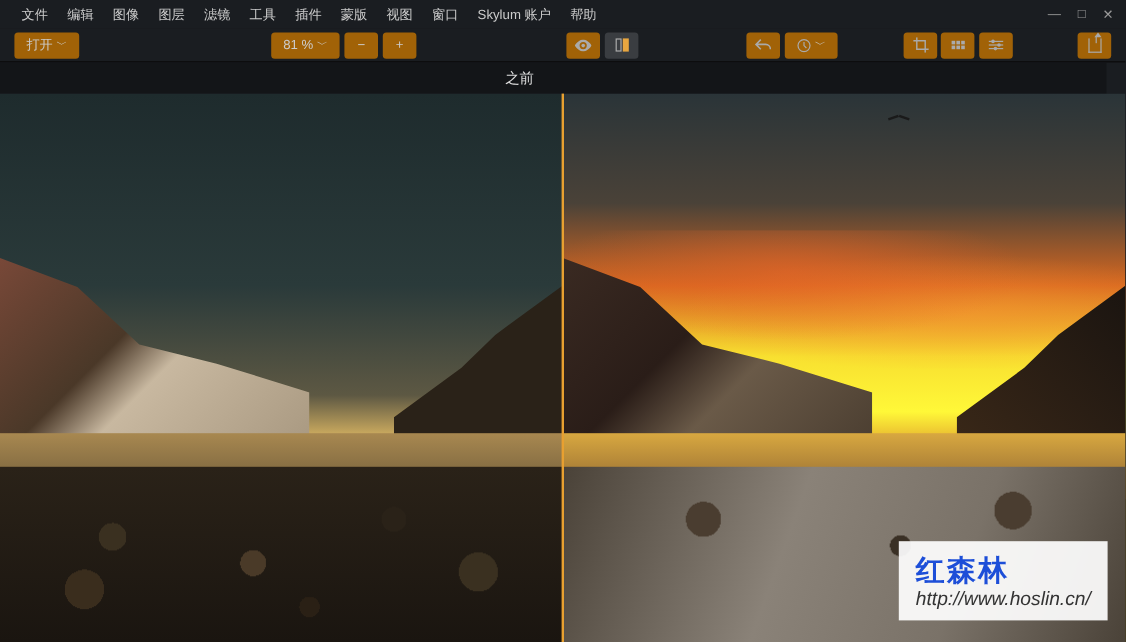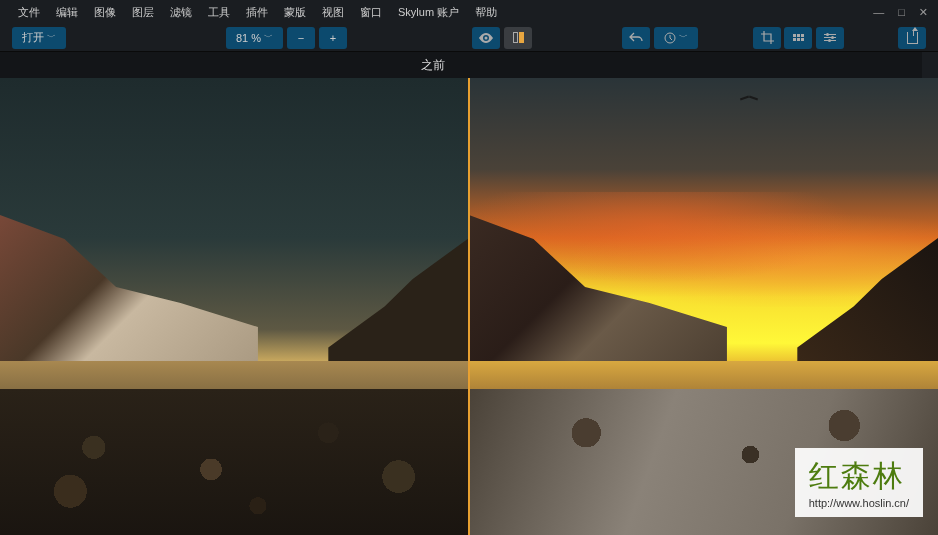--- a/index.html
+++ b/index.html
@@ -2,21 +2,21 @@
 <html><head>
 <meta charset="utf-8">
 <style>
 *{margin:0;padding:0;box-sizing:border-box;font-family:"Microsoft YaHei",sans-serif}
 body{width:938px;height:535px;background:#1a1d21;overflow:hidden;position:relative}
 .menubar{height:24px;background:#1a1d21;display:flex;align-items:center;padding:0 10px;font-size:11px;color:#ccc}
 .menubar .menu-item{padding:0 8px;cursor:pointer}
 .win-controls{margin-left:auto;display:flex;gap:14px;font-size:11px;color:#999}
 .win-controls span{cursor:pointer}
 .toolbar{height:28px;background:#1a1d21;display:flex;align-items:center;padding:0 12px;font-size:11px;color:#ccc;border-bottom:1px solid #0a0a0a}
-.btn{height:22px;display:inline-flex;align-items:center;justify-content:center;background:#0c4a6e;border-radius:3px;padding:0 10px;cursor:pointer;color:#ccc;font-size:11px}
+.btn{height:22px;display:inline-flex;align-items:center;justify-content:center;background:#a16207;border-radius:3px;padding:0 10px;cursor:pointer;color:#ccc;font-size:11px}
 .btn.icon{padding:0;width:28px}
 .zoom-group{display:flex;align-items:center;gap:4px;margin-left:160px}
 .view-group{display:flex;gap:4px;margin-left:125px}
 .view-group .btn.active{background:#3a3d41}
 .compare-icon{display:flex;align-items:center;gap:1px}
 .compare-icon .half{width:5px;height:11px}
 .compare-icon .l{border:1px solid #aaa}
 .compare-icon .r{background:#e8a640}
 .history-group{display:flex;gap:4px;margin-left:90px}
 .crop-group{margin-left:55px}
@@ -56,22 +56,22 @@
 .after .mountain-r{background:linear-gradient(225deg,#1a1410 0%,#3a2818 100%)}
 .foreground{position:absolute;bottom:0;left:0;right:0;height:32%}
 .before .foreground{background:radial-gradient(circle at 20% 40%,#3a3020 3%,transparent 3%),radial-gradient(circle at 45% 55%,#4a3a28 4%,transparent 4%),radial-gradient(circle at 70% 30%,#2a2218 3%,transparent 3%),radial-gradient(circle at 15% 70%,#3a2d1d 4%,transparent 4%),radial-gradient(circle at 55% 80%,#2a2015 3%,transparent 3%),radial-gradient(circle at 85% 60%,#3a3020 4%,transparent 4%),linear-gradient(to bottom,#2a2218 0%,#1a1510 100%)}
 .after .foreground{background:radial-gradient(circle at 25% 30%,#4a3d30 4%,transparent 4%),radial-gradient(circle at 60% 45%,#3a3025 3%,transparent 3%),radial-gradient(circle at 80% 25%,#4a3d30 4%,transparent 4%),linear-gradient(110deg,#4a4238 0%,#6a6258 20%,#8a8278 40%,#7a7268 70%,#4a4238 100%)}
 .divider{position:absolute;top:78px;bottom:0;left:50%;width:2px;background:#e8a030;transform:translateX(-1px);z-index:5}
 .bird{position:absolute;top:95px;right:180px;width:18px;height:6px;z-index:4}
 .bird::before,.bird::after{content:"";position:absolute;width:9px;height:2px;background:#1a1a1a;top:2px}
 .bird::before{left:0;transform:rotate(-20deg)}
 .bird::after{right:0;transform:rotate(20deg)}
 .watermark{position:absolute;bottom:18px;right:15px;background:rgba(255,255,255,0.92);padding:8px 14px;z-index:10;text-align:left}
-.wm-title{font-size:30px;font-weight:normal;color:#4d7c0f;letter-spacing:2px}
-.wm-url{font-size:11px;color:#333}
+.wm-title{font-size:24px;font-weight:bold;color:#1d4ed8;letter-spacing:2px}
+.wm-url{font-size:16px;font-style:italic;color:#333}
 .chevron{font-size:9px;margin-left:3px}
 svg{pointer-events:none}
 </style>
 </head>
 <body>
 
 <div class="menubar">
   <span class="menu-item">文件</span>
   <span class="menu-item">编辑</span>
   <span class="menu-item">图像</span>

